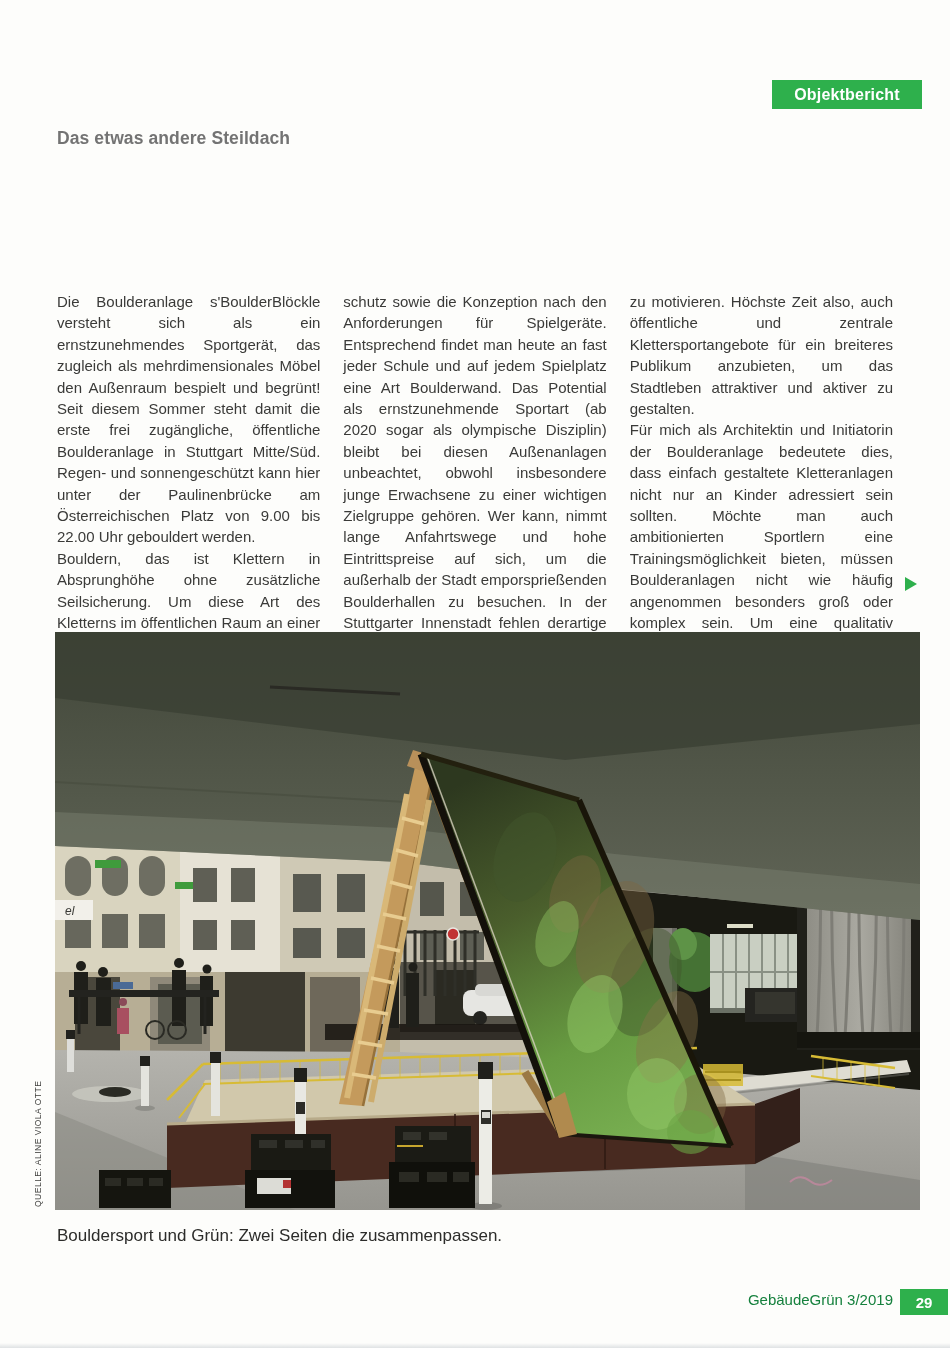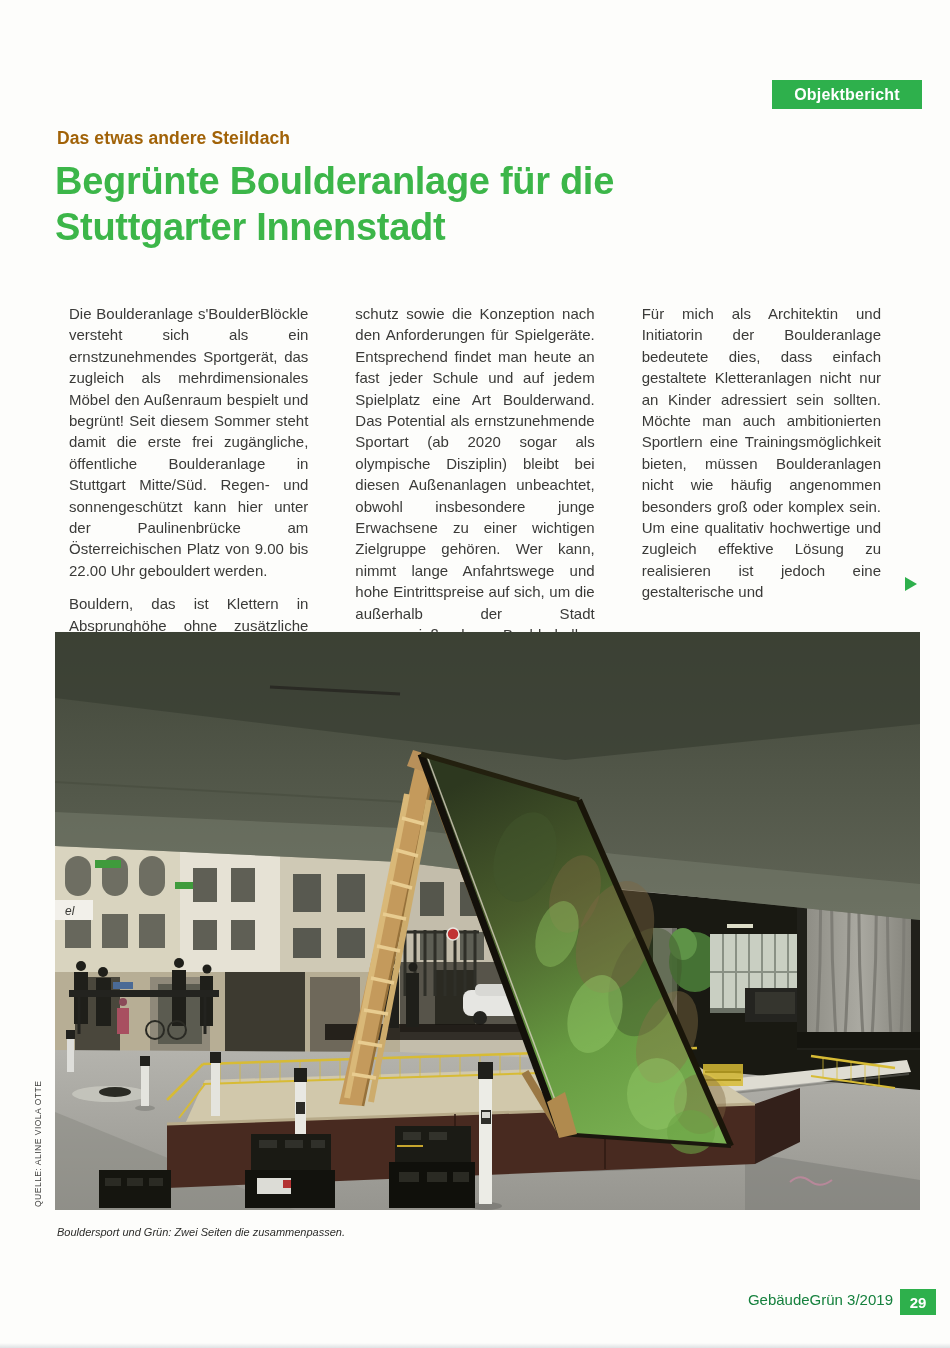--- a/index.html
+++ b/index.html
@@ -7,82 +7,79 @@
     position:relative;width:950px;height:1348px;margin:0 auto;
     background:#fdfdfb;overflow:hidden;
     font-family:"Liberation Sans",sans-serif;color:#3a3a38;
   }
   .badge{
     position:absolute;left:772px;top:38px;width:150px;height:29px;
     background:#2eb04c;color:#fff;font-size:16px;font-weight:bold;
     display:flex;align-items:center;justify-content:center;letter-spacing:.2px;margin-top:42px;
   }
   .kicker{
-    position:absolute;left:57px;top:128px;font-size:17.5px;font-weight:bold;color:#a16207;
+    position:absolute;left:57px;top:128px;font-size:17.5px;font-weight:bold;color:#737373;
     letter-spacing:.1px;
   }
   .title{
     position:absolute;left:55px;top:158px;width:840px;
     font-size:38px;line-height:46px;font-weight:bold;color:#3cb649;letter-spacing:-.3px;
   }
   .columns{
     position:absolute;left:57px;top:291px;width:836px;height:330px;
     display:flex;gap:23px;
   }
   .col{flex:1 1 0;font-size:15px;line-height:21.4px;text-align:justify;}
-  .col p{margin:12px;}
+  .col p{margin:0;}
   .arrow{
     position:absolute;left:905px;top:577px;width:0;height:0;
     border-left:12px solid #2eb04c;border-top:7px solid transparent;border-bottom:7px solid transparent;
   }
   .photo{position:absolute;left:55px;top:632px;width:865px;height:578px;}
   .credit{
     position:absolute;left:33px;top:1037px;height:170px;width:13px;
     writing-mode:vertical-rl;transform:rotate(180deg);
     font-size:8.5px;letter-spacing:.5px;color:#3c3c3a;white-space:nowrap;
   }
   .caption{
-    position:absolute;left:57px;top:1226px;font-size:11px;font-style:italic;color:#2c2c2a;
+    position:absolute;left:57px;top:1226px;font-size:17px;color:#2c2c2a;
   }
   .footer-journal{
     position:absolute;right:57px;top:1291px;font-size:15px;color:#15803d;
   }
   .page-num{
-    position:absolute;left:900px;top:1289px;width:36px;height:26px;
+    position:absolute;left:900px;top:1289px;width:48px;height:26px;
     background:#2eb04c;color:#fff;font-size:15px;font-weight:bold;
     display:flex;align-items:center;justify-content:center;
   }
   .edge-bottom{
     position:absolute;left:0;right:0;bottom:0;height:5px;
     background:linear-gradient(#fdfdfb,#dfe2e4);
   }
 </style>
 </head>
 <body>
 
 <div class="page">
 
   <div class="badge">Objektbericht</div>
 
   <div class="kicker">Das etwas andere Steildach</div>
 
-  <div class="title">
-    <span>Begrünte Boulderanlage für die</span><br>
-    <span>Stuttgarter Innenstadt</span>
-  </div>
 
   <div class="columns">
     <div class="col">
       <p>Die Boulderanlage s'BoulderBlöckle versteht sich als ein ernstzunehmendes Sportgerät, das zugleich als mehrdimensionales Möbel den Außenraum bespielt und begrünt! Seit diesem Sommer steht damit die erste frei zugängliche, öffentliche Boulderanlage in Stuttgart Mitte/Süd. Regen- und sonnengeschützt kann hier unter der Paulinenbrücke am Österreichischen Platz von 9.00 bis 22.00 Uhr gebouldert werden.</p>
       <p>Bouldern, das ist Klettern in Absprunghöhe ohne zusätzliche Seilsicherung. Um diese Art des Kletterns im öffentlichen Raum an einer künstlichen Wand anbieten zu können reichen, neben Klettergriffen, Kies als Fall-</p>
     </div>
     <div class="col">
       <p>schutz sowie die Konzeption nach den Anforderungen für Spielgeräte. Entsprechend findet man heute an fast jeder Schule und auf jedem Spielplatz eine Art Boulderwand. Das Potential als ernstzunehmende Sportart (ab 2020 sogar als olympische Disziplin) bleibt bei diesen Außenanlagen unbeachtet, obwohl insbesondere junge Erwachsene zu einer wichtigen Zielgruppe gehören. Wer kann, nimmt lange Anfahrtswege und hohe Eintrittspreise auf sich, um die außerhalb der Stadt emporsprießenden Boulderhallen zu besuchen. In der Stuttgarter Innenstadt fehlen derartige Sportangebote – dabei gilt es gezielt Erwachsene zu mehr Bewegung</p>
     </div>
     <div class="col">
+      <p>zu motivieren. Höchste Zeit also, auch öffentliche und zentrale Klettersportangebote für ein breiteres Publikum anzubieten, um das Stadtleben attraktiver und aktiver zu gestalten.</p>
       <p>Für mich als Architektin und Initiatorin der Boulderanlage bedeutete dies, dass einfach gestaltete Kletteranlagen nicht nur an Kinder adressiert sein sollten. Möchte man auch ambitionierten Sportlern eine Trainingsmöglichkeit bieten, müssen Boulderanlagen nicht wie häufig angenommen besonders groß oder komplex sein. Um eine qualitativ hochwertige und zugleich effektive Lösung zu realisieren ist jedoch eine gestalterische und</p>
     </div>
   </div>
 
   <div class="arrow"></div>
 
   <svg class="photo" viewBox="0 0 865 578" width="865" height="578" xmlns="http://www.w3.org/2000/svg">
     <defs>
       <linearGradient id="bridgeGrad" x1="0" y1="0" x2="0" y2="1">
         <stop offset="0" stop-color="#42473a"></stop>

